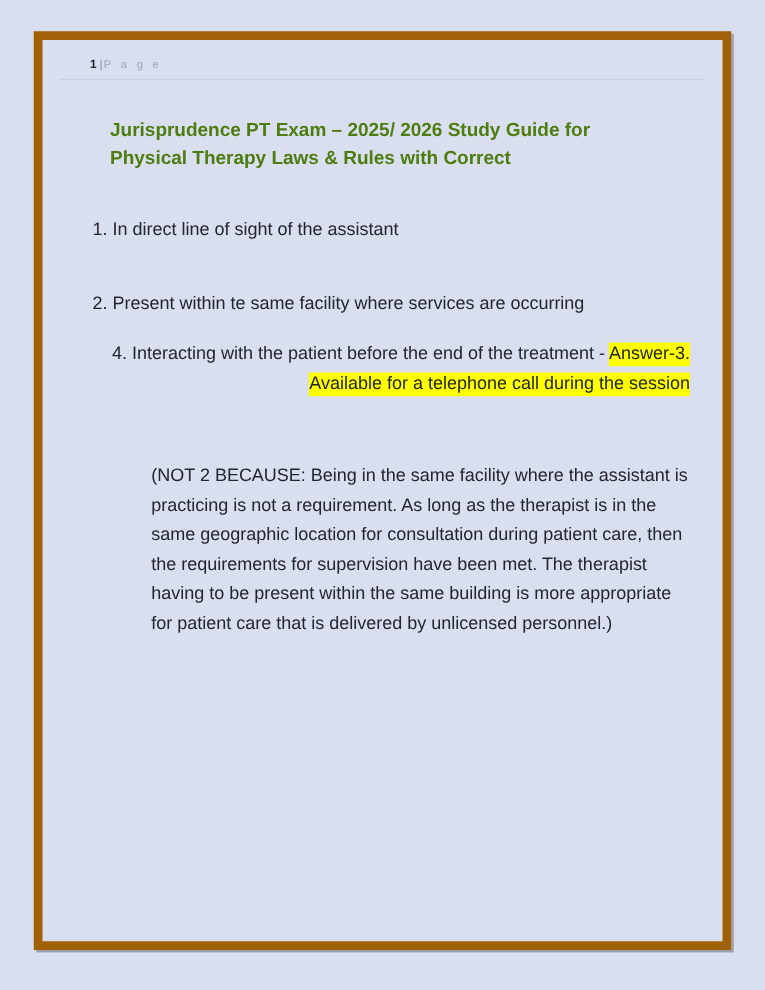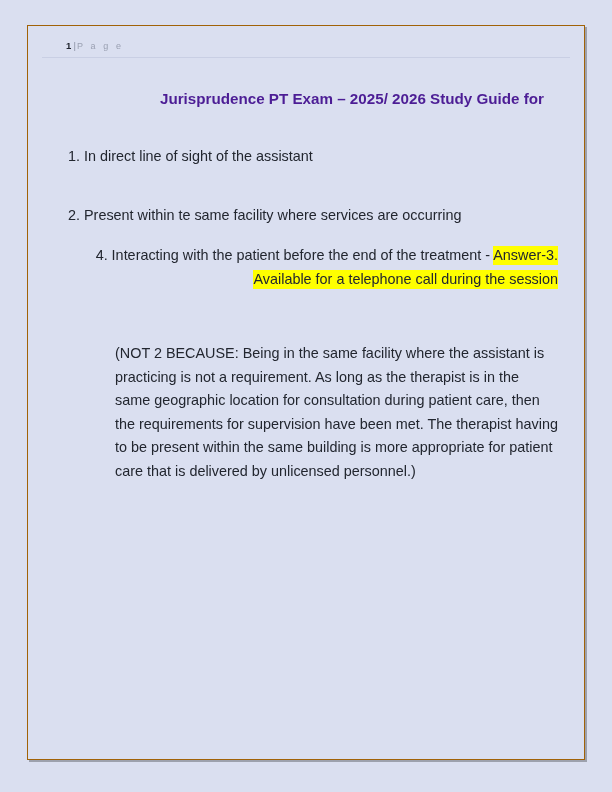--- a/index.html
+++ b/index.html
@@ -13,21 +13,21 @@
     font-family: "Liberation Sans", sans-serif;
     overflow: hidden;
   }
 
   .page-frame {
     position: absolute;
     left: 27px;
     top: 25px;
     width: 558px;
     height: 735px;
-    border: 1px solid #a16207;
+    border: 7px solid #a16207;
     background: #dadff0;
     box-sizing: border-box;
     box-shadow: 2px 2px 0 rgba(0,0,0,0.28);
   }
 
   .page-inner {
     position: absolute;
     left: 0;
     top: 0;
     right: 0;
@@ -67,22 +67,22 @@
   }
 
   
   .doc-body {
     padding: 0 12px 0 26px;
     box-sizing: border-box;
   }
 
   .doc-title {
     margin: 30px 0 0 0;
-    text-align: right;
-    color: #4c1d95;
+    text-align: left;
+    color: #4d7c0f;
     font-weight: bold;
     font-size: 15.2px;
     line-height: 22px;
     padding: 0 14px;
   }
 
   .para {
     color: #22262f;
     font-size: 14.4px;
     line-height: 23.5px;
@@ -111,20 +111,21 @@
 
     <div class="header">
       <span class="header-num">1</span><span class="header-sep">|</span><span class="header-word">P a g e</span>
     </div>
     <div class="header-rule"></div>
 
     <div class="doc-body">
 
       <div class="doc-title">
         <div>Jurisprudence PT Exam – 2025/ 2026 Study Guide for</div>
+        <div>Physical Therapy Laws &amp; Rules with Correct</div>
       </div>
 
 
       <p class="para opt">1. In direct line of sight of the assistant</p>
       <p class="para opt">2. Present within te same facility where services are occurring</p>
 
       <p class="para opt-4"><span>4. Interacting with the patient before the end of the treatment - </span><span class="hl">Answer-3. Available for a telephone call during the session</span></p>
 
       <p class="para explain">(NOT 2 BECAUSE: Being in the same facility where the assistant is practicing is not a requirement. As long as the therapist is in the same geographic location for consultation during patient care, then the requirements for supervision have been met. The therapist having to be present within the same building is more appropriate for patient care that is delivered by unlicensed personnel.)</p>
 

